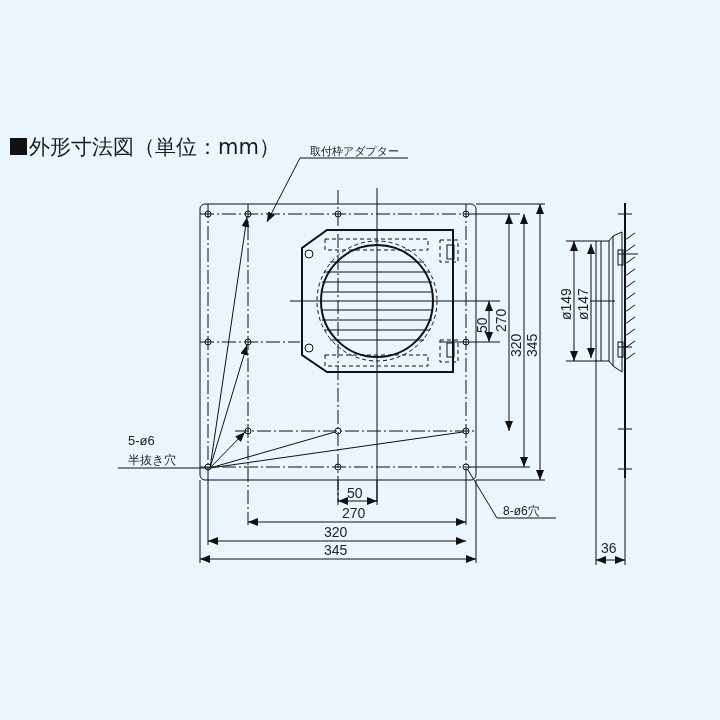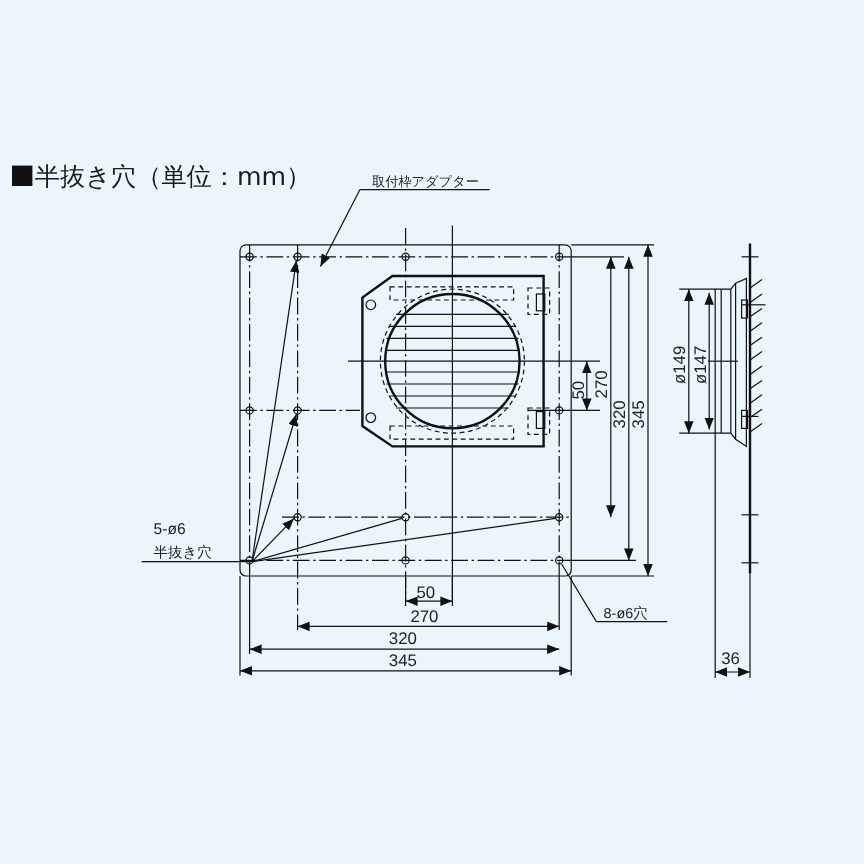--- a/index.html
+++ b/index.html
@@ -20,21 +20,21 @@
   .l { stroke: #111; stroke-width: 1; fill: none; }
   .lt { stroke: #111; stroke-width: 2; fill: none; }
   .c { stroke: #111; stroke-width: 1; fill: none; stroke-dasharray: 14 3 2 3; }
   .d { stroke: #111; stroke-width: 1; fill: none; stroke-dasharray: 4 3; }
   .ar { fill: #111; stroke: none; }
 </style>
 </head>
 <body>
 
 <div class="title">
-  <span class="sq"></span><span>半抜き穴（単位：mm）</span>
+  <span class="sq"></span><span>外形寸法図（単位：mm）</span>
 </div>
 
 <svg width="720" height="720" viewBox="0 0 720 720">
   <defs>
     <marker id="ah" markerWidth="10" markerHeight="8" refX="10" refY="4" orient="auto" markerUnits="userSpaceOnUse">
       <path d="M0,0 L10,4 L0,8 Z" class="ar"></path>
     </marker>
     <marker id="ahs" markerWidth="10" markerHeight="8" refX="0" refY="4" orient="auto" markerUnits="userSpaceOnUse">
       <path d="M10,0 L0,4 L10,8 Z" class="ar"></path>
     </marker>

